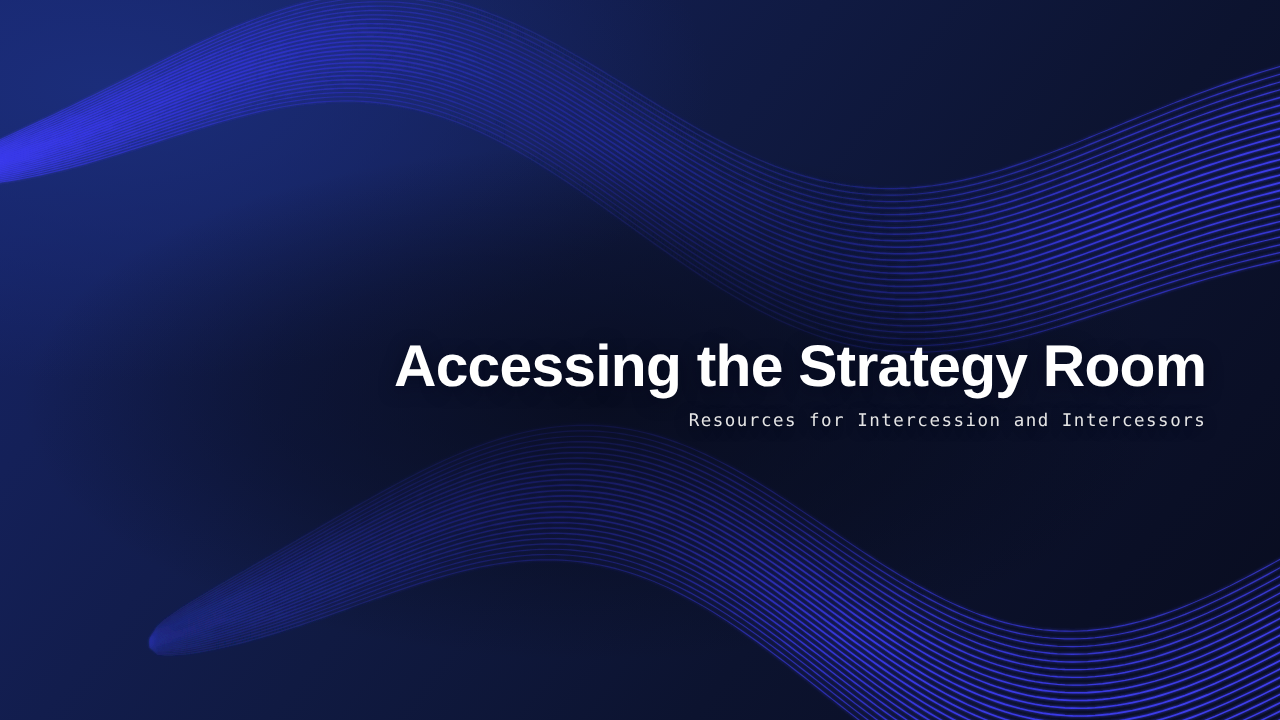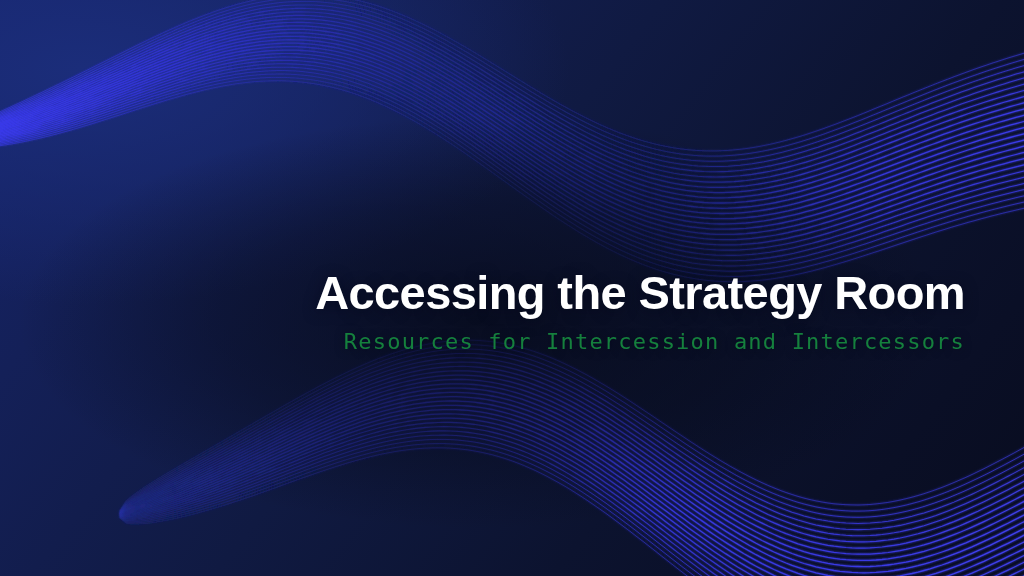--- a/index.html
+++ b/index.html
@@ -50,25 +50,25 @@
     font-weight: 700;
     letter-spacing: -0.6px;
     line-height: 1.08;
     color: #ffffff;
     text-shadow: 0 2px 14px rgba(4,8,24,0.55);
     white-space: nowrap;
   }
   .slide-subtitle {
     margin: 10px 0 0 0;
     font-family: "DejaVu Sans Mono", "Liberation Mono", monospace;
-    font-size: 22px;
+    font-size: 14px;
     font-weight: 400;
     letter-spacing: 1.2px;
     line-height: 1.2;
-    color: #15803d;
+    color: #e5e5e5;
     text-shadow: 0 1px 10px rgba(4,8,24,0.5);
     white-space: nowrap;
   }
 </style>
 </head>
 <body>
 
 <div id="slide">
 
   <div class="bg-base"></div>

